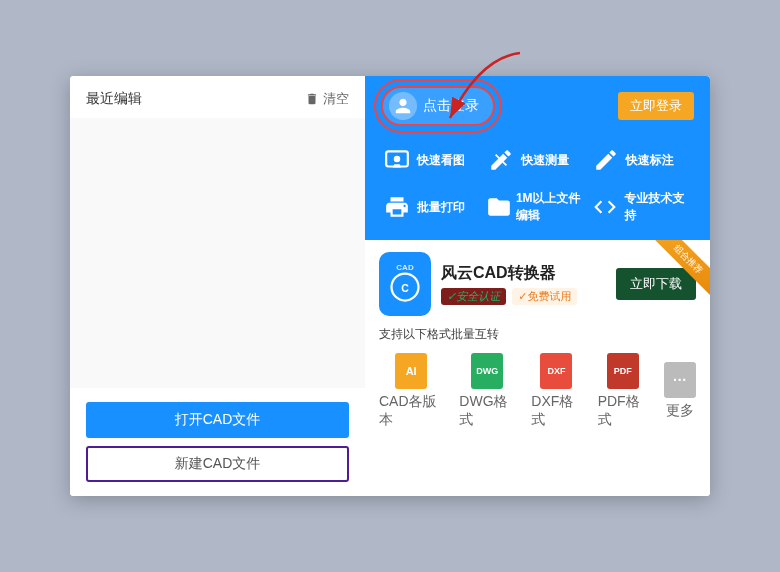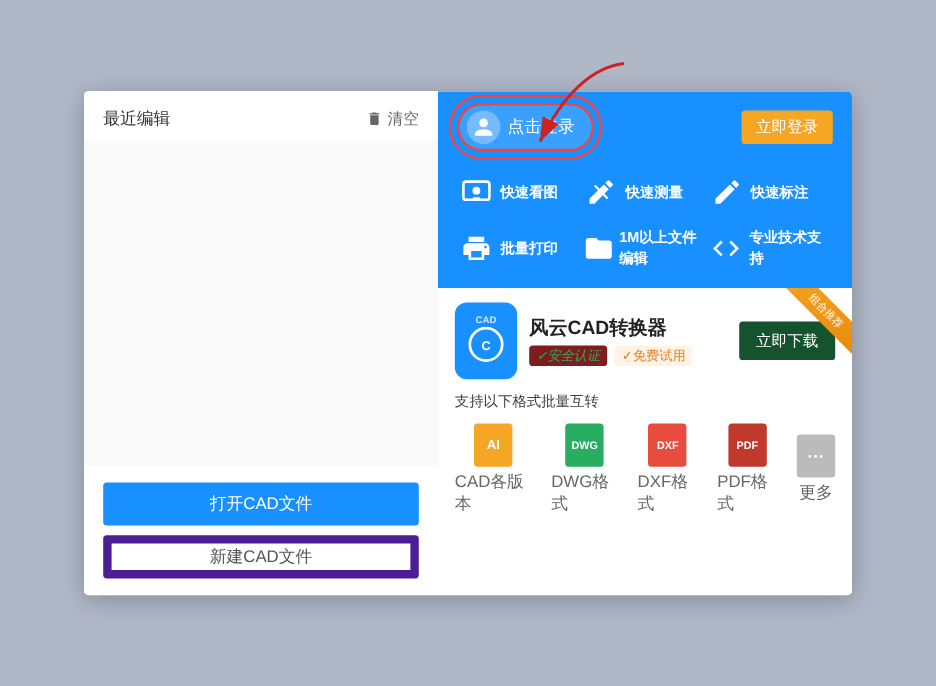--- a/index.html
+++ b/index.html
@@ -69,21 +69,21 @@
       border: none;
       border-radius: 3px;
       height: 36px;
       font-size: 14px;
       cursor: pointer;
       width: 100%;
     }
     .btn-new-cad {
       background: #fff;
       color: #555;
-      border: 7px solid #4c1d95;
+      border: 2px solid #4c1d95;
       border-radius: 3px;
       height: 36px;
       font-size: 14px;
       cursor: pointer;
       width: 100%;
     }
     
     .right-panel {
       flex: 1;
       display: flex;

